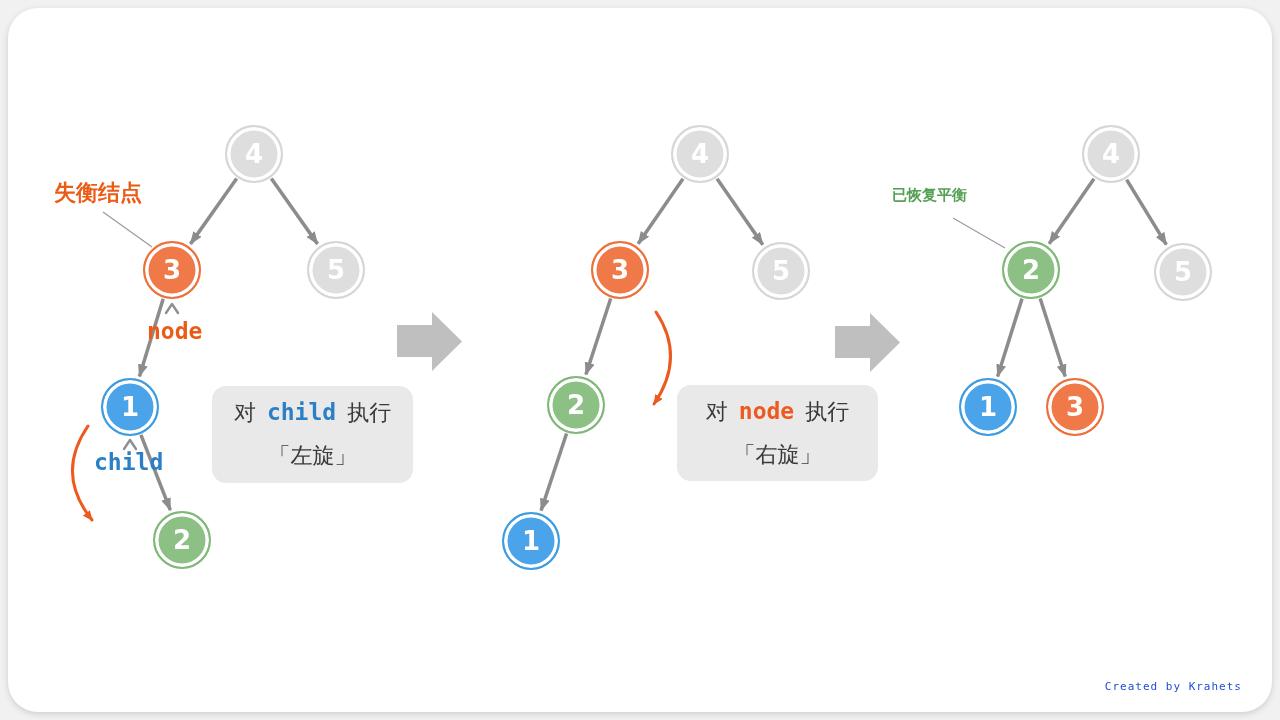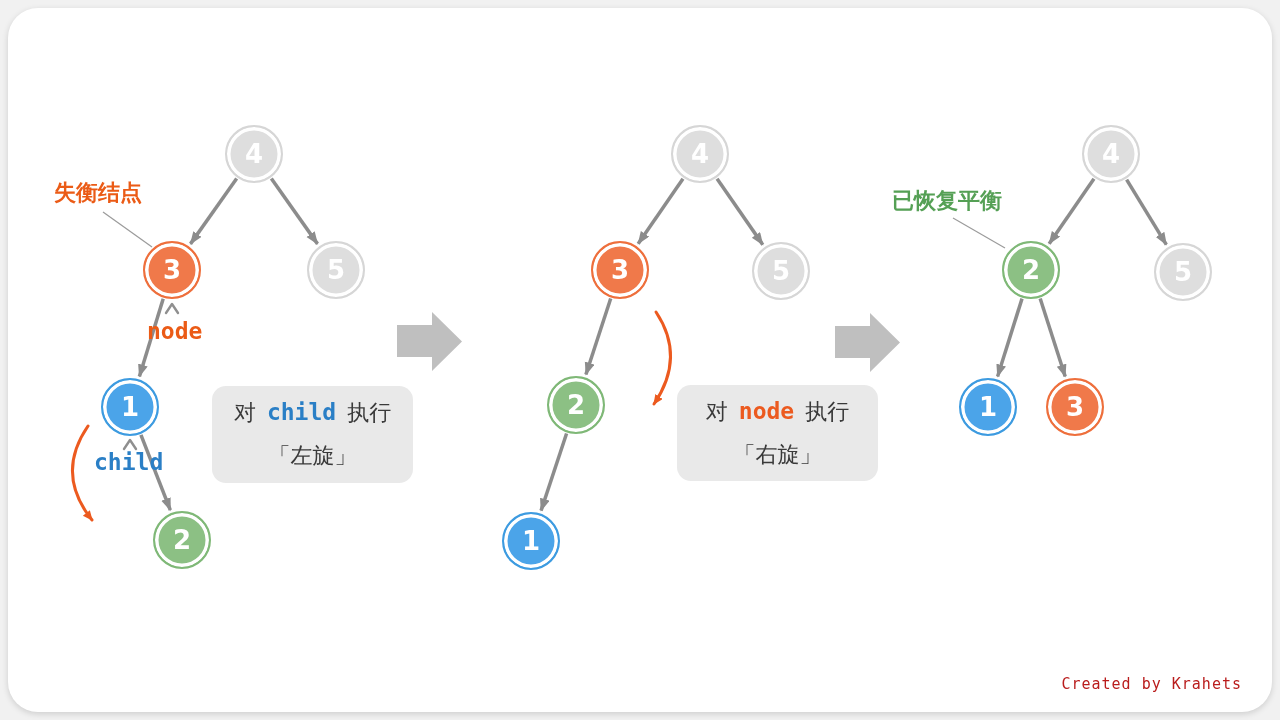--- a/index.html
+++ b/index.html
@@ -8,34 +8,34 @@
   .card{position:absolute;left:8px;top:8px;width:1264px;height:704px;background:#FFFFFF;
         border-radius:30px;box-shadow:0 2px 6px rgba(0,0,0,0.15);}
   #overlay{position:absolute;left:0;top:0;width:1280px;height:720px;}
   #nodes-layer{position:absolute;left:0;top:0;width:1280px;height:720px;pointer-events:none;}
   .node{position:absolute;width:58px;height:58px;border-radius:50%;box-sizing:border-box;
         border:2.5px solid;box-shadow:inset 0 0 0 3.5px #fff;
         display:flex;align-items:center;justify-content:center;
         font-weight:bold;font-size:26px;}
   .anno{position:absolute;font-weight:bold;white-space:nowrap;}
   #lbl-unbalanced{left:54px;top:178px;font-size:22px;color:#EB5B16;}
-  #lbl-balanced{left:892px;top:186px;font-size:22px;color:#55A055;}
+  #lbl-balanced{left:892px;top:186px;font-size:15px;color:#55A055;}
   #lbl-node{left:147px;top:318px;font-size:23px;font-family:"DejaVu Sans Mono","Liberation Mono",monospace;color:#EB5B16;}
   #lbl-child{left:94px;top:449px;font-size:23px;font-family:"DejaVu Sans Mono","Liberation Mono",monospace;color:#2A7FC6;}
   .step-box{position:absolute;background:#E9E9E9;border-radius:14px;
             display:flex;flex-direction:column;align-items:center;justify-content:center;gap:13px;
             font-size:22px;color:#3A3A3A;}
   #box-left{left:212px;top:386px;width:201px;height:97px;}
   #box-right{left:677px;top:385px;width:201px;height:96px;}
   .box-line{display:flex;gap:11px;align-items:baseline;}
   .code{font-family:"DejaVu Sans Mono","Liberation Mono",monospace;font-weight:bold;font-size:23px;}
   .code-blue{color:#2A7FC6;}
   .code-orange{color:#EC5A1F;}
-  .credit{position:absolute;right:38px;bottom:27px;color:#b91c1c;
-          font-family:"DejaVu Sans Mono","Liberation Mono",monospace;font-size:15px;letter-spacing:1px;}
+  .credit{position:absolute;right:38px;bottom:27px;color:#1d4ed8;
+          font-family:"DejaVu Sans Mono","Liberation Mono",monospace;font-size:11px;letter-spacing:1px;}
 </style>
 </head>
 <body>
 
 <div class="canvas">
   <div class="card"></div>
 
   <svg id="overlay">
       <defs>
         <marker id="ah-gray" markerUnits="userSpaceOnUse" markerWidth="14" markerHeight="12" refX="12" refY="5" orient="auto">

